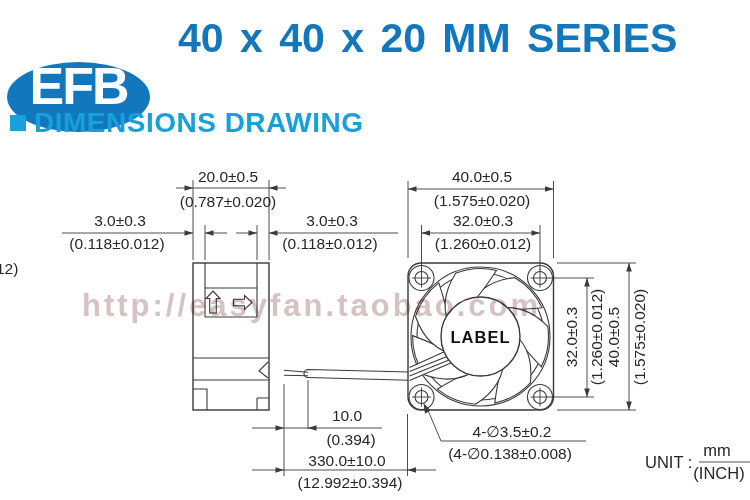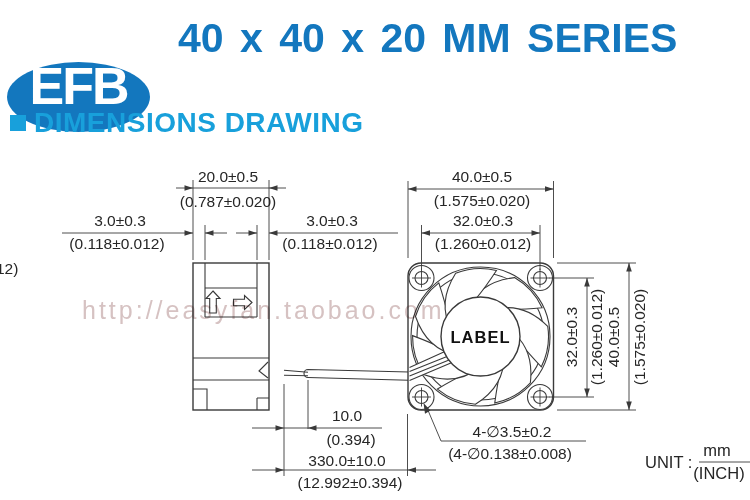--- a/index.html
+++ b/index.html
@@ -22,21 +22,21 @@
   .s2{stroke:var(--line);fill:none;stroke-width:1.4px;}
   .wf{fill:#fff;}
   .xl{stroke:var(--line);stroke-width:0.9px;fill:none;}
   .ah{fill:var(--line);stroke:none;}
   text.dim{font-family:"Liberation Sans",sans-serif;font-size:15.5px;fill:var(--ink);
            text-anchor:middle;}
   text.unit{font-family:"Liberation Sans",sans-serif;font-size:16.5px;fill:var(--ink);}
   text.hub{font-family:"Liberation Sans",sans-serif;font-size:16.5px;font-weight:bold;
            fill:#111;text-anchor:middle;letter-spacing:1px;}
   
-  #watermark{position:absolute;left:82px;top:296px;font-size:25px;font-weight:normal;
+  #watermark{position:absolute;left:82px;top:288px;font-size:31px;font-weight:bold;
              letter-spacing:3px;color:var(--watermark);white-space:nowrap;
              mix-blend-mode:multiply;z-index:6;pointer-events:none;}
 </style>
 </head>
 <body>
 
 <div id="stage">
 
   <div id="logo">
     <span class="txt">EFB</span>

